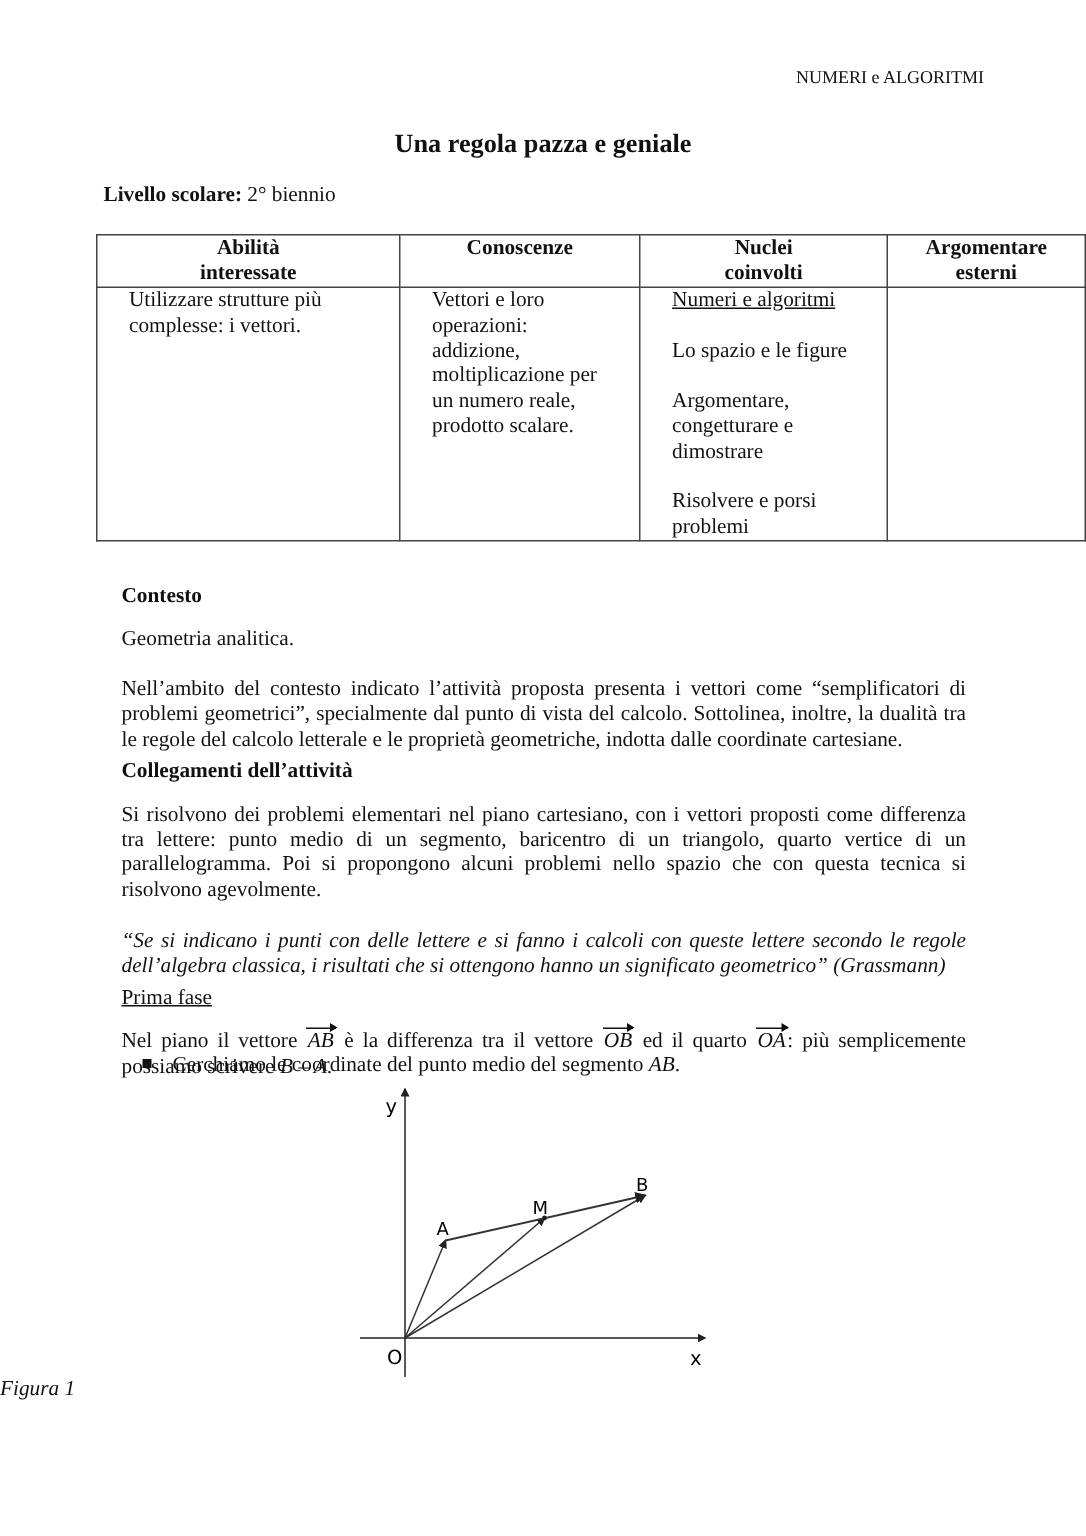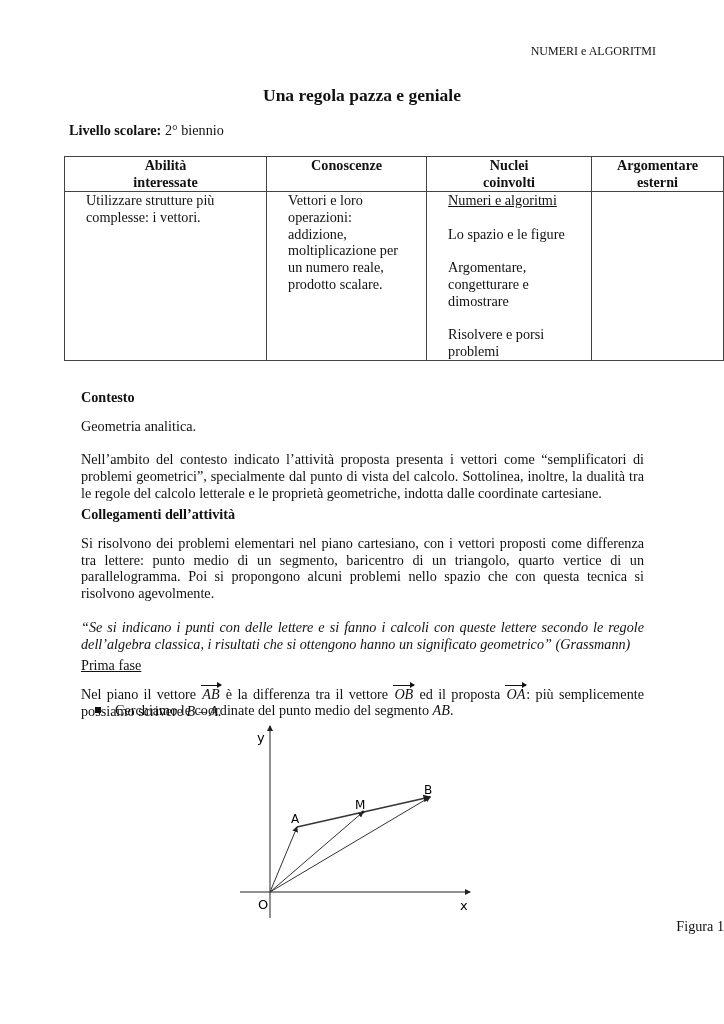--- a/index.html
+++ b/index.html
@@ -25,21 +25,21 @@
   .block { position: absolute; left: 69px; width: 587px; text-align: justify; }
   .block p { margin: 12px; }
   .bold { font-weight: bold; }
   .ital { font-style: italic; }
   .vec { display: inline-block; position: relative; font-style: italic; padding: 0 1px; }
   .vec::before { content: ""; position: absolute; left: 0; right: 0; top: -1px; border-top: 1px solid #111; }
   .vec::after { content: ""; position: absolute; right: -1px; top: -4px; border-left: 5px solid #111; border-top: 3px solid transparent; border-bottom: 3px solid transparent; }
   .bullet { position: absolute; left: 95px; top: 702px; text-align: right; }
   .bullet-sq { display: inline-block; width: 6px; height: 6px; background: #111; margin-right: 14px; vertical-align: 2px; }
   svg.fig { position: absolute; left: 230px; top: 720px; }
-  .caption { position: absolute; left: 0; width: 724px; top: 918px; text-align: right; }
+  .caption { position: absolute; left: 0; width: 724px; top: 918px; text-align: left; font-style: italic; }
 </style>
 </head>
 <body>
 
 <div class="header-right">NUMERI e ALGORITMI</div>
 <div class="title">Una regola pazza e geniale</div>
 <div class="level">
   <b>Livello scolare:</b><span> 2° biennio</span>
 </div>
 
@@ -75,21 +75,21 @@
 </div>
 
 <div class="block" style="top:494px;">
   <p class="bold">Collegamenti dell’attività</p>
   <p>Si risolvono dei problemi elementari nel piano cartesiano, con i vettori proposti come differenza tra lettere: punto medio di un segmento, baricentro di un triangolo, quarto vertice di un parallelogramma. Poi si propongono alcuni problemi nello spazio che con questa tecnica si risolvono agevolmente.</p>
   <p class="ital" style="margin-top:16.8px;">“Se si indicano i punti con delle lettere e si fanno i calcoli con queste lettere secondo le regole dell’algebra classica, i risultati che si ottengono hanno un significato geometrico” (Grassmann)</p>
 </div>
 
 <div class="block" style="top:645px;">
   <p class="u">Prima fase</p>
-  <p style="margin-top:3px;"><span>Nel piano il vettore </span><span class="vec">AB</span><span> è la differenza tra il vettore </span><span class="vec">OB</span><span> ed il proposta </span><span class="vec">OA</span><span>: più semplicemente possiamo scrivere </span><span class="ital">B – A</span><span>.</span></p>
+  <p style="margin-top:3px;"><span>Nel piano il vettore </span><span class="vec">AB</span><span> è la differenza tra il vettore </span><span class="vec">OB</span><span> ed il quarto </span><span class="vec">OA</span><span>: più semplicemente possiamo scrivere </span><span class="ital">B – A</span><span>.</span></p>
 </div>
 
 <div class="bullet">
   <span class="bullet-sq"></span><span>Cerchiamo le coordinate del punto medio del segmento </span><span class="ital">AB</span><span>.</span>
 </div>
 
 <svg class="fig" width="260" height="200" viewBox="0 0 260 200">
   <defs>
     <marker id="ah" markerWidth="6" markerHeight="6" refX="5" refY="3" orient="auto">
       <path d="M0,0 L6,3 L0,6 z" fill="#222"></path>

